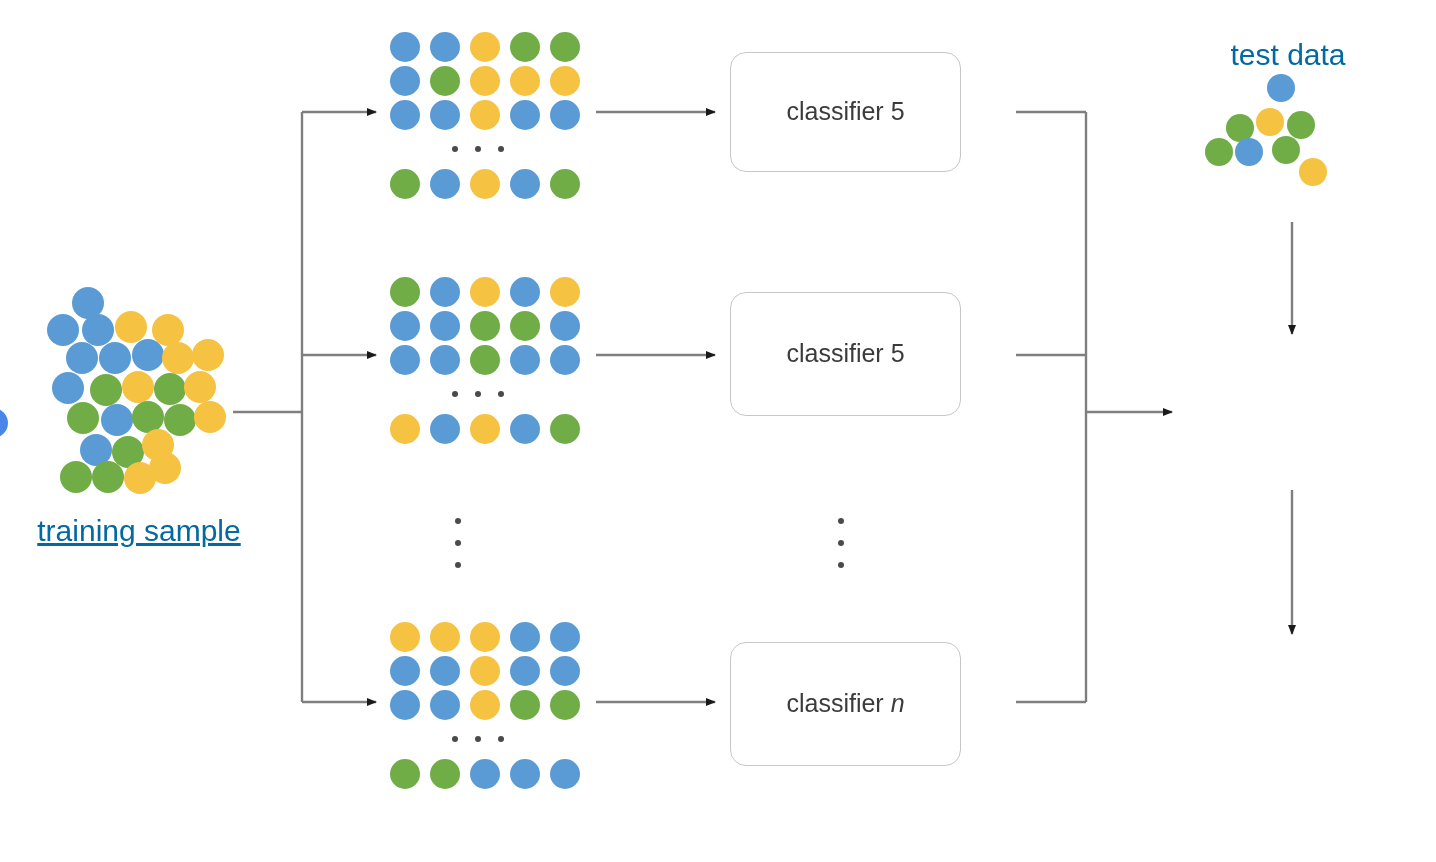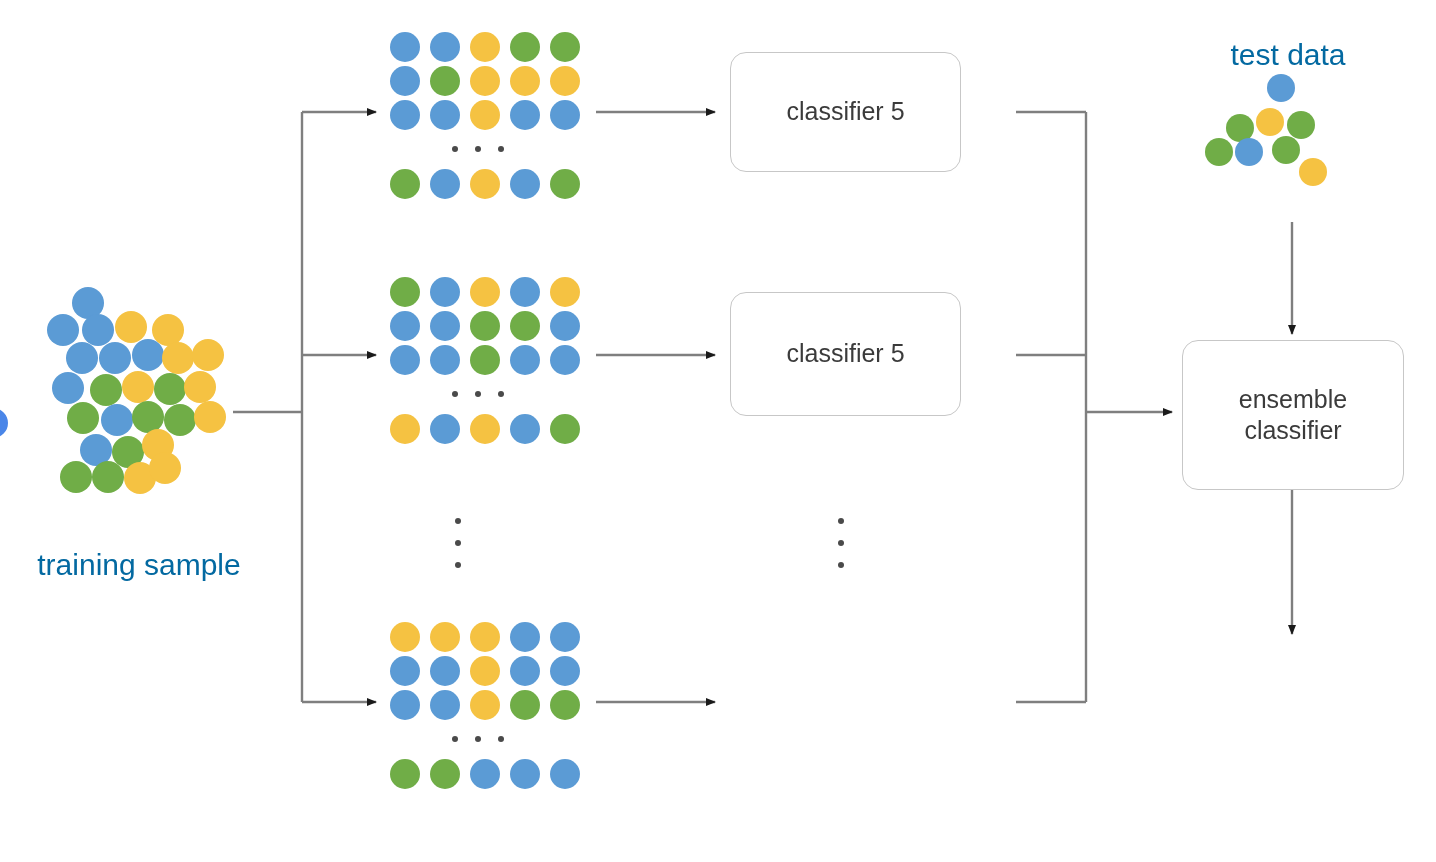--- a/index.html
+++ b/index.html
@@ -93,21 +93,21 @@
       <div class="dot" style="background: rgb(245, 194, 66); width: 32px; height: 32px; position: absolute; left: 194px; top: 401px;"></div>
       <div class="dot" style="background: rgb(91, 155, 213); width: 32px; height: 32px; position: absolute; left: 80px; top: 434px;"></div>
       <div class="dot" style="background: rgb(112, 173, 71); width: 32px; height: 32px; position: absolute; left: 112px; top: 436px;"></div>
       <div class="dot" style="background: rgb(245, 194, 66); width: 32px; height: 32px; position: absolute; left: 142px; top: 429px;"></div>
       <div class="dot" style="background: rgb(112, 173, 71); width: 32px; height: 32px; position: absolute; left: 60px; top: 461px;"></div>
       <div class="dot" style="background: rgb(112, 173, 71); width: 32px; height: 32px; position: absolute; left: 92px; top: 461px;"></div>
       <div class="dot" style="background: rgb(245, 194, 66); width: 32px; height: 32px; position: absolute; left: 124px; top: 462px;"></div>
       <div class="dot" style="background: rgb(245, 194, 66); width: 32px; height: 32px; position: absolute; left: 149px; top: 452px;"></div>
     </div>
 
-  <div class="lbl center" style="left:139px;top:548px;">training sample</div>
+  <div class="lbl center" style="left:139px;top:514px;text-decoration:underline;">training sample</div>
 
   <div class="grid" id="bs-0" style="left: 390px; top: 32px; position: absolute; width: 200px; height: 172px;">
       <div class="dot" style="background: rgb(91, 155, 213); width: 30px; height: 30px; position: absolute; left: 0px; top: 0px;"></div>
       <div class="dot" style="background: rgb(91, 155, 213); width: 30px; height: 30px; position: absolute; left: 40px; top: 0px;"></div>
       <div class="dot" style="background: rgb(245, 194, 66); width: 30px; height: 30px; position: absolute; left: 80px; top: 0px;"></div>
       <div class="dot" style="background: rgb(112, 173, 71); width: 30px; height: 30px; position: absolute; left: 120px; top: 0px;"></div>
       <div class="dot" style="background: rgb(112, 173, 71); width: 30px; height: 30px; position: absolute; left: 160px; top: 0px;"></div>
       <div class="dot" style="background: rgb(91, 155, 213); width: 30px; height: 30px; position: absolute; left: 0px; top: 34px;"></div>
       <div class="dot" style="background: rgb(112, 173, 71); width: 30px; height: 30px; position: absolute; left: 40px; top: 34px;"></div>
       <div class="dot" style="background: rgb(245, 194, 66); width: 30px; height: 30px; position: absolute; left: 80px; top: 34px;"></div>
@@ -194,39 +194,40 @@
 
 
   <div class="rbox" style="left:730px;top:52px;width:231px;height:120px;">
     <span>classifier 5</span>
   </div>
 
   <div class="rbox" style="left:730px;top:292px;width:231px;height:124px;">
     <span>classifier 5</span>
   </div>
 
+  <div class="rbox" style="left:730px;top:642px;width:231px;height:124px;">
+    <span>
+      <span>classifier </span><span class="ital">n</span>
+    </span>
+  </div>
 
   <div class="vdots" style="left:838px;top:518px;">
       <i></i>
       <i></i>
       <i></i>
     </div>
 
   <div class="lbl center" style="left:1288px;top:38px;">test data</div>
 
   <div class="grid" id="test-cluster" style="left:0;top:0;width:1436px;height:220px;">
       <div class="dot" style="background: rgb(91, 155, 213); width: 28px; height: 28px; position: absolute; left: 1267px; top: 74px;"></div>
       <div class="dot" style="background: rgb(245, 194, 66); width: 28px; height: 28px; position: absolute; left: 1256px; top: 108px;"></div>
       <div class="dot" style="background: rgb(112, 173, 71); width: 28px; height: 28px; position: absolute; left: 1226px; top: 114px;"></div>
       <div class="dot" style="background: rgb(112, 173, 71); width: 28px; height: 28px; position: absolute; left: 1287px; top: 111px;"></div>
       <div class="dot" style="background: rgb(112, 173, 71); width: 28px; height: 28px; position: absolute; left: 1272px; top: 136px;"></div>
       <div class="dot" style="background: rgb(91, 155, 213); width: 28px; height: 28px; position: absolute; left: 1235px; top: 138px;"></div>
       <div class="dot" style="background: rgb(112, 173, 71); width: 28px; height: 28px; position: absolute; left: 1205px; top: 138px;"></div>
       <div class="dot" style="background: rgb(245, 194, 66); width: 28px; height: 28px; position: absolute; left: 1299px; top: 158px;"></div>
     </div>
 
-  <div class="rbox" style="left:1182px;top:340px;width:222px;height:150px;flex-direction:column;">
-    <span>ensemble</span>
-    <span>classifier</span>
-  </div>
 
 
 </div>
 
 </body></html>

